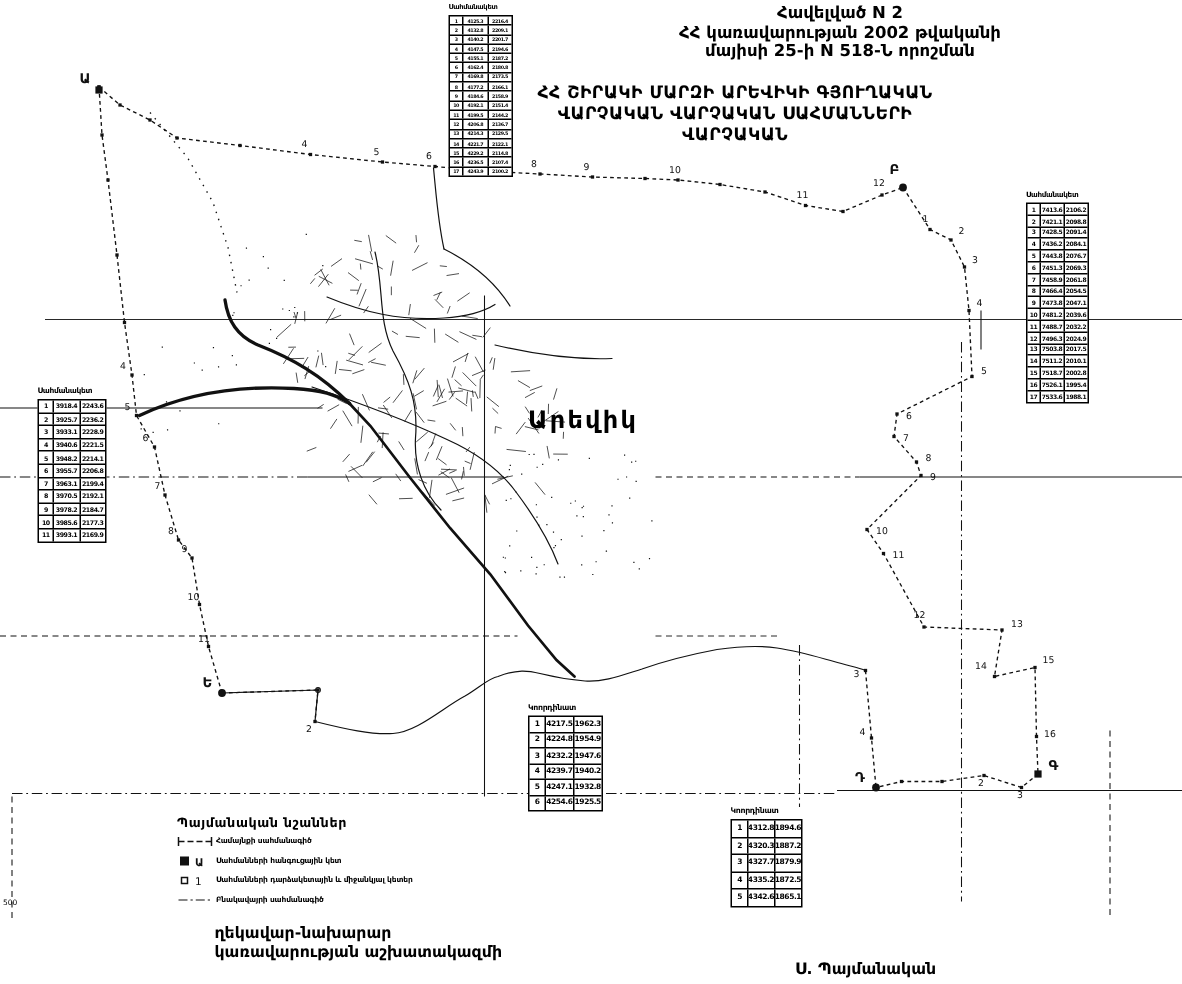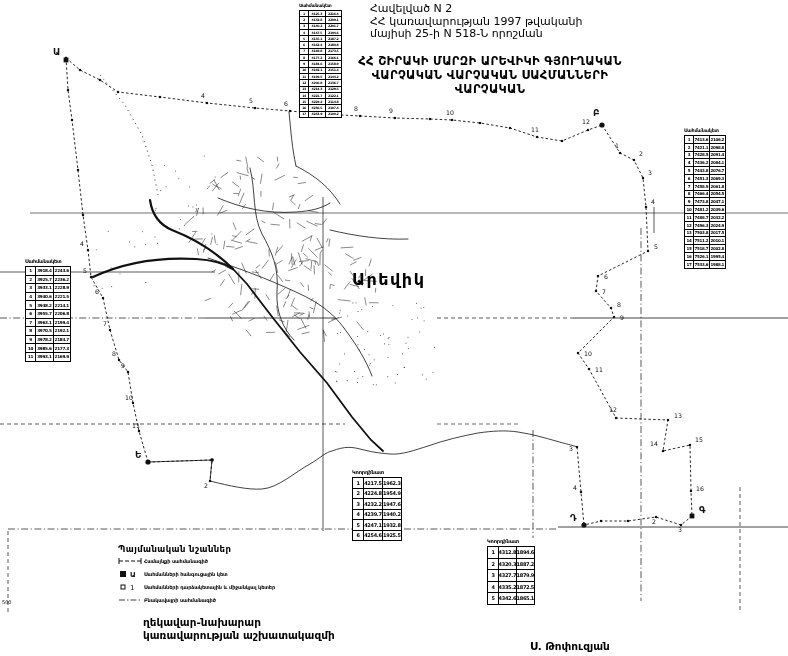--- a/index.html
+++ b/index.html
@@ -1,19 +1,19 @@
 <!DOCTYPE html>
 <html><head>
 <meta charset="utf-8">
 <style>
   html,body{margin:0;padding:0;background:#fff;}
   #page{position:relative;width:788px;height:656px;background:#fff;overflow:hidden;
         font-family:"DejaVu Sans",sans-serif;color:#000;}
   .abs{position:absolute;}
-  #appendix{left:370px;top:3px;width:380px;font-size:11px;font-weight:normal;line-height:12.5px;}
+  #appendix{left:370px;top:3px;width:380px;text-align:center;font-size:11px;font-weight:bold;line-height:12.5px;}
   #title{left:332px;top:54px;width:316px;text-align:center;font-size:11.5px;font-weight:bold;line-height:14px;letter-spacing:.3px;}
   #map-svg{left:0;top:0;}
   .tbl{position:absolute;background:#fff;}
   .tbl .hd{font-weight:bold;white-space:nowrap;margin-bottom:2px;letter-spacing:-0.2px;}
   .tbl .bx{border:1px solid #000;}
   .trow{display:flex;border-bottom:0.5px solid #000;}
   .trow:last-child{border-bottom:none;}
   .tcell{border-right:0.5px solid #000;overflow:hidden;font-weight:bold;
          display:flex;align-items:center;justify-content:center;letter-spacing:-0.3px;}
   .tcell:last-child{border-right:none;}
@@ -27,21 +27,21 @@
   #scalenote{left:2px;top:599px;font-size:5px;}
   #maplabel{left:352px;top:270px;font-size:16px;font-weight:bold;letter-spacing:1.5px;}
 </style>
 </head>
 <body>
 
 <div id="page">
 
   <div class="abs" id="appendix">
     <div>Հավելված N 2</div>
-    <div>ՀՀ կառավարության 1997 թվականի</div>
+    <div>ՀՀ կառավարության 2002 թվականի</div>
     <div>մայիսի 25-ի N 518-Ն որոշման</div>
   </div>
 
   <div class="abs" id="title">
     <div>ՀՀ ՇԻՐԱԿԻ ՄԱՐԶԻ ԱՐԵՎԻԿԻ ԳՅՈՒՂԱԿԱՆ</div>
     <div>ՎԱՐՉԱԿԱՆ  ՎԱՐՉԱԿԱՆ  ՍԱՀՄԱՆՆԵՐԻ</div>
     <div>ՎԱՐՉԱԿԱՆ</div>
   </div>
 
   <svg class="abs" id="map-svg" width="788" height="656" viewBox="0 0 788 656">
@@ -232,21 +232,21 @@
           <span class="llab">Բնակավայրի սահմանագիծ</span>
         </div>
       </div>
   </div>
 
   <div class="abs" id="footer">
     <div>ղեկավար-նախարար</div>
     <div>կառավարության աշխատակազմի</div>
   </div>
 
-  <div class="abs" id="signature">Ս. Թոփուզյան</div>
+  <div class="abs" id="signature">Ս. Պայմանական</div>
   <div class="abs" id="scalenote">500</div>
 
 <div class="tbl" style="left: 299px; top: 3px; width: 43px;">
       <div class="hd" style="font-size: 4.5px;">Սահմանակետ</div>
       <div class="bx">
         <div class="trow" style="height: 5.3px;">
           <div class="tcell" style="width: 9px; font-size: 3.2px;">1</div>
           <div class="tcell" style="width: 17px; font-size: 3.2px;">4125.3</div>
           <div class="tcell" style="width: 17px; font-size: 3.2px;">2216.4</div>
         </div>

